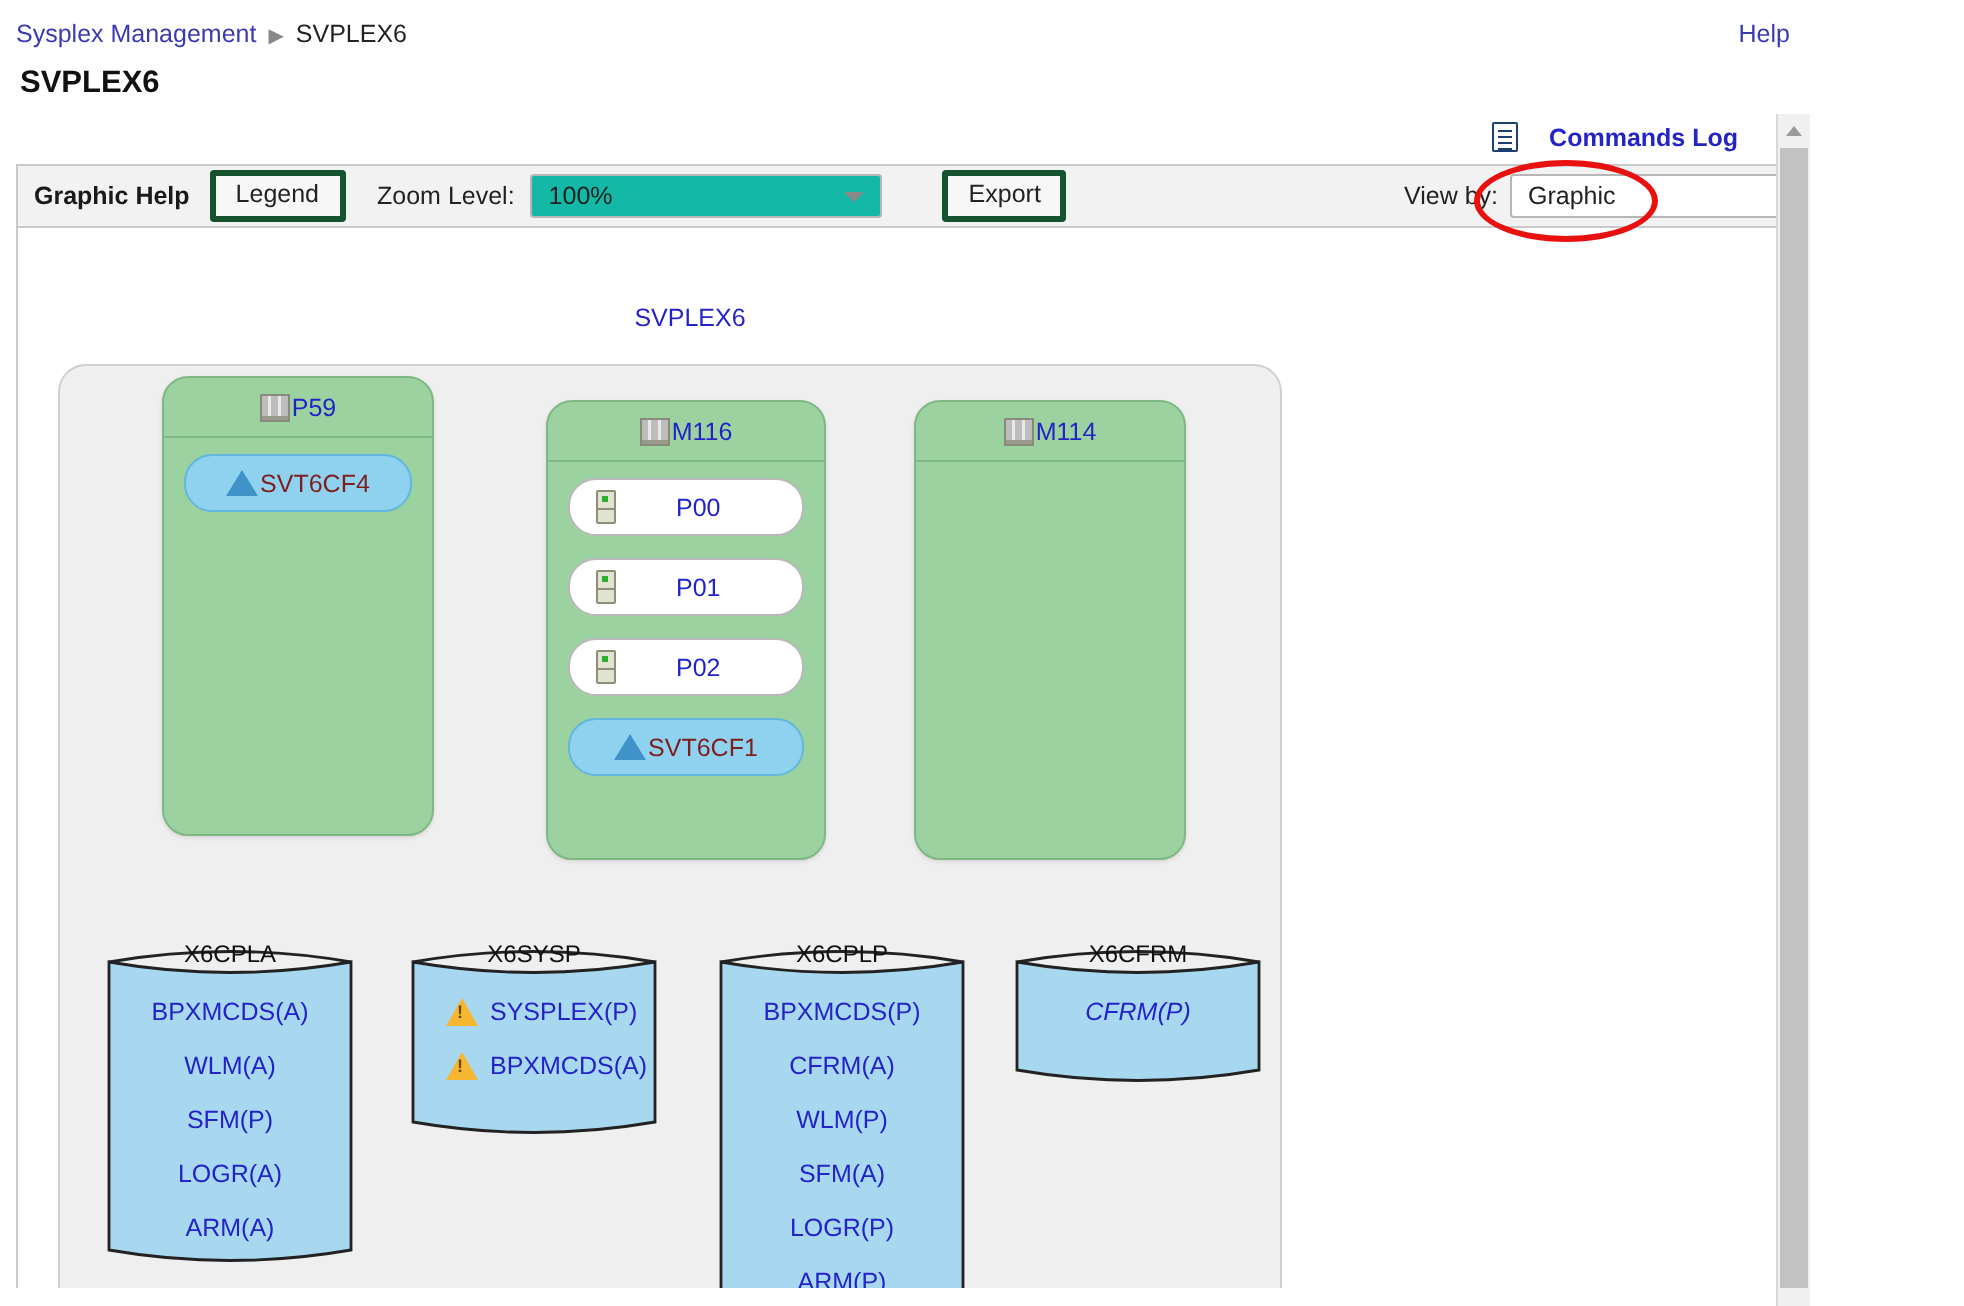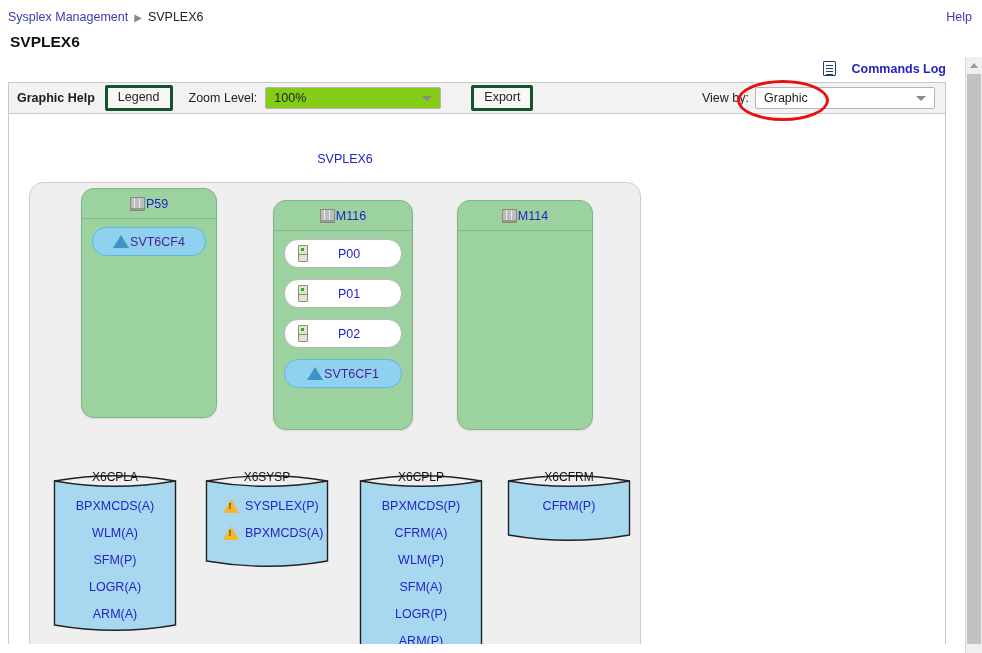--- a/index.html
+++ b/index.html
@@ -3,21 +3,21 @@
 <meta charset="utf-8">
 <style>
   html, body {
     margin: 0;
     padding: 0;
     background: #ffffff;
     font-family: "Liberation Sans", sans-serif;
   }
   #page {
     position: relative;
-    width: 982px;
+    width: 905px;
     height: 653px;
     overflow: hidden;
     background: #ffffff;
   }
 
   
   #breadcrumb {
     position: absolute;
     left: 8px;
     top: 10px;
@@ -129,21 +129,21 @@
   }
   .tb-label {
     margin-left: 16px;
     font-size: 12.5px;
     color: #222;
   }
   .tb-select {
     margin-left: 8px;
     width: 176px;
     height: 22px;
-    background: #84cc16;
+    background: #14b8a6;
     border: 1px solid #b6b6b6;
     border-radius: 2px;
     position: relative;
     display: flex;
     align-items: center;
     cursor: pointer;
     box-sizing: border-box;
   }
   .tb-select .sel-text {
     font-size: 12.5px;
@@ -328,21 +328,21 @@
     border: 1px solid #63b6dd;
     border-radius: 14px;
     display: flex;
     align-items: center;
     justify-content: center;
     box-sizing: border-box;
     cursor: pointer;
   }
   .cf .cf-name {
     font-size: 12.5px;
-    color: #4c1d95;
+    color: #7f1d1d;
   }
   .tri-icon {
     width: 0; height: 0;
     border-left: 8px solid transparent;
     border-right: 8px solid transparent;
     border-bottom: 13px solid #3f93c8;
     margin-right: 1px;
     position: relative;
   }
 
@@ -570,21 +570,21 @@
               <div class="cyl-item">LOGR(P)</div>
               <div class="cyl-item">ARM(P)</div>
             </div>
           </div>
           <div class="cyl" style="left: 498px; top: 355px; width: 124px; height: 78px;">
             <svg width="124" height="78">
               <path d="M 1.5 12 L 1.5 66 Q 62 76.5 122.5 66 L 122.5 12 Q 62 22.5 1.5 12 Z" fill="#a8d8f0" stroke="#222222" stroke-width="1.4"></path>
               <path d="M 1.5 12 Q 62 1.5 122.5 12" fill="none" stroke="#222222" stroke-width="1.4"></path>
             </svg>
             <div class="cyl-label">X6CFRM</div>
-            <div class="cyl-items" style="top: 30px;">
+            <div class="cyl-items" style="top: 30px; font-style: italic;">
               <div class="cyl-item">CFRM(P)</div>
             </div>
           </div>
         </div>
     </div>
   </div>
 
   <div id="red-highlight"></div>
 
   <div id="scrollbar">

